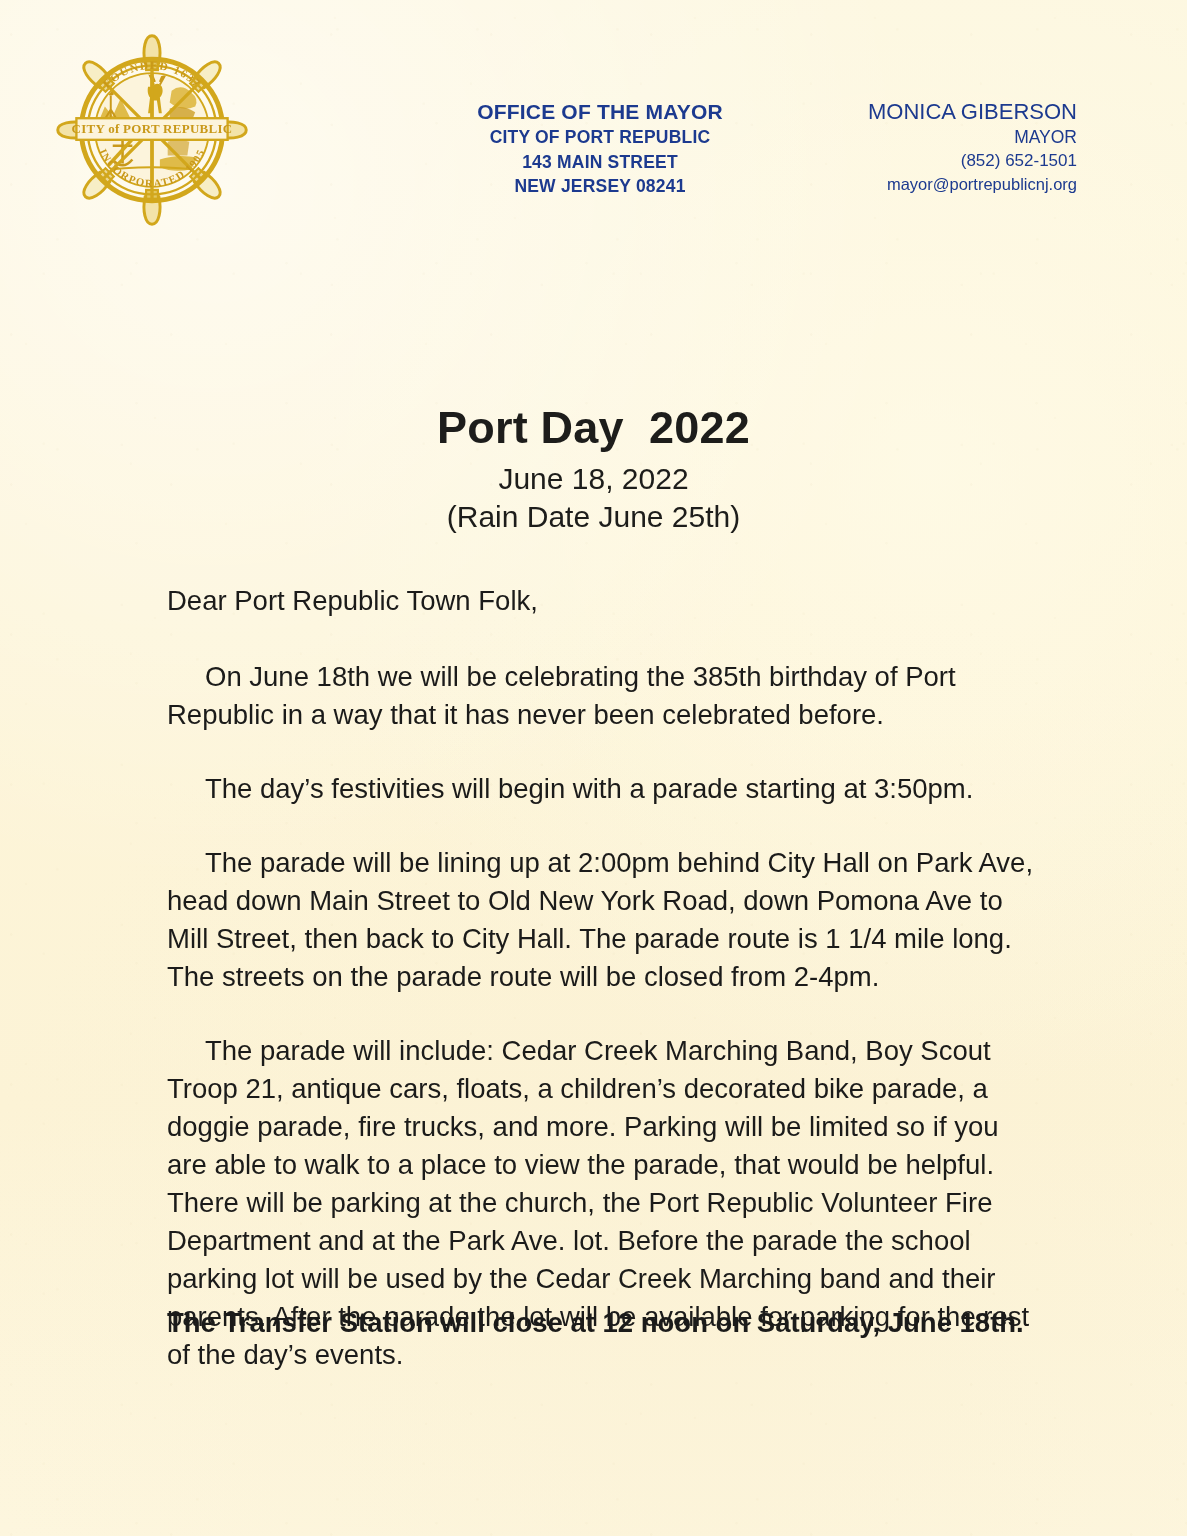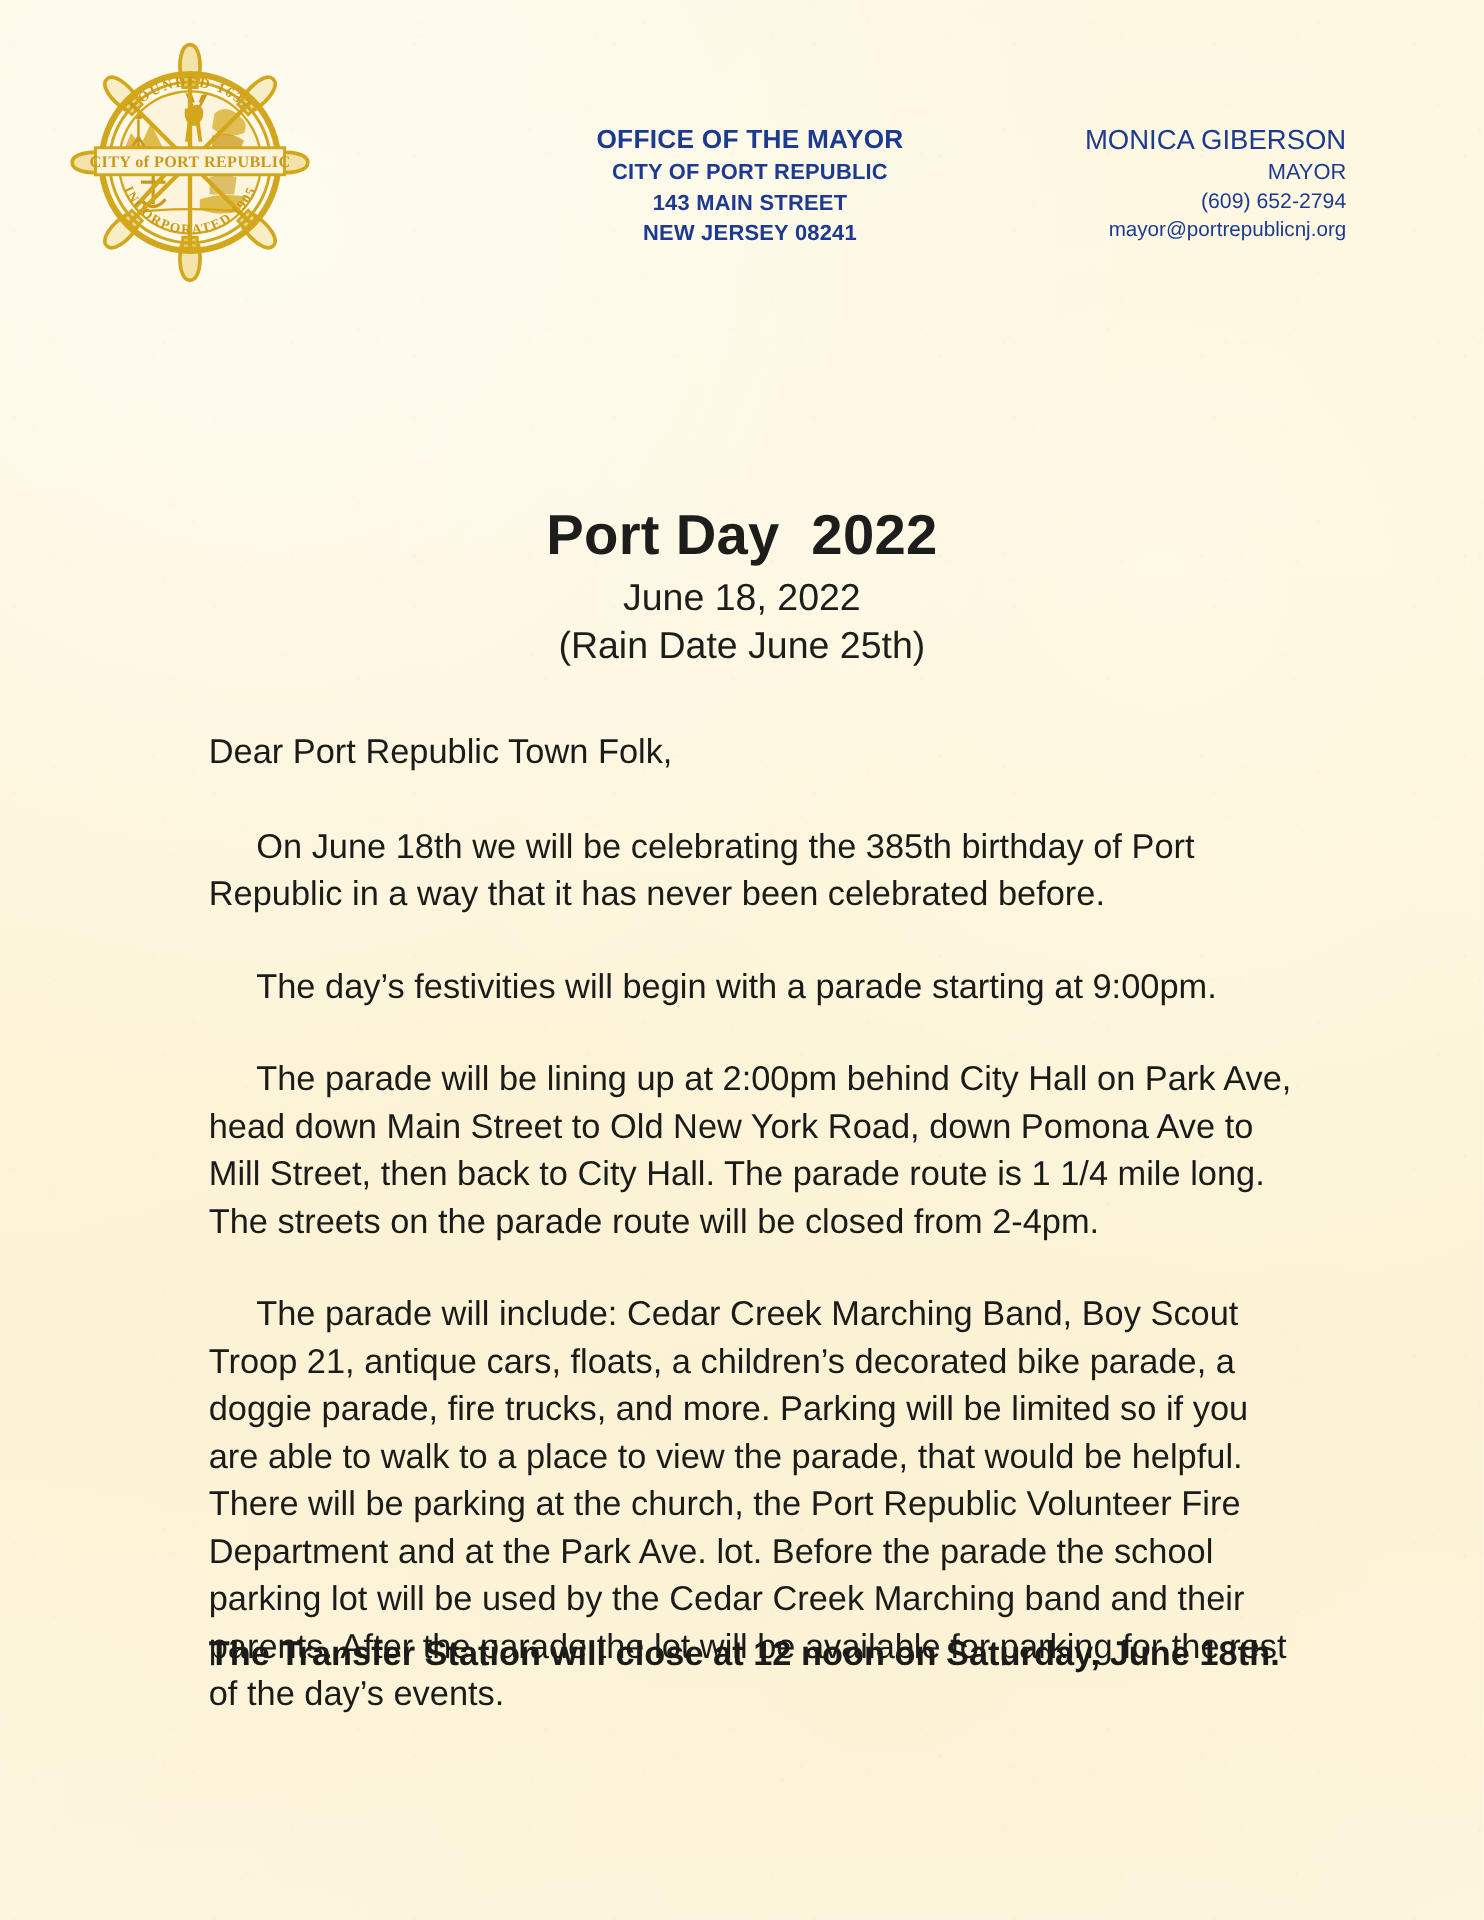--- a/index.html
+++ b/index.html
@@ -285,33 +285,33 @@
     <div class="office-block">
       <div class="office-title">OFFICE OF THE MAYOR</div>
       <div class="office-line">CITY OF PORT REPUBLIC</div>
       <div class="office-line">143 MAIN STREET</div>
       <div class="office-line">NEW JERSEY 08241</div>
     </div>
 
     <div class="mayor-block">
       <div class="mayor-name">MONICA GIBERSON</div>
       <div class="mayor-role">MAYOR</div>
-      <div class="mayor-phone">(609) 652-2794</div>
+      <div class="mayor-phone">(852) 652-1501</div>
       <div class="mayor-email">mayor@portrepublicnj.org</div>
     </div>
   </div>
 
   <div class="title-block">
     <div class="doc-title">Port Day  2022</div>
     <div class="doc-date">June 18, 2022</div>
     <div class="doc-raindate">(Rain Date June 25th)</div>
   </div>
 
   <div class="letter-body">
     <p class="salutation">Dear Port Republic Town Folk,</p>
     <p class="body-para">On June 18th we will be celebrating the 385th birthday of Port Republic in a way that it has never been celebrated before.</p>
-    <p class="body-para">The day’s festivities will begin with a parade starting at 9:00pm.</p>
+    <p class="body-para">The day’s festivities will begin with a parade starting at 3:50pm.</p>
     <p class="body-para">The parade will be lining up at 2:00pm behind City Hall on Park Ave, head down Main Street to Old New York Road, down Pomona Ave to Mill Street, then back to City Hall.  The parade route is 1 1/4 mile long.  The streets on the parade route will be closed from 2-4pm.</p>
     <p class="body-para">The parade will include: Cedar Creek Marching Band, Boy Scout Troop 21, antique cars, floats, a children’s decorated bike parade, a doggie parade, fire trucks, and more.  Parking will be limited so if you are able to walk to a place to view the parade, that would be helpful.  There will be parking at the church, the Port Republic Volunteer Fire Department and at the Park Ave. lot.  Before the parade the school parking lot will be used by the Cedar Creek Marching band and their parents.  After the parade the lot will be available for parking for the rest of the day’s events.</p>
   </div>
 
   <div class="closing-note">The Transfer Station will close at 12 noon on Saturday, June 18th.</div>
 </div>
 
 </body></html>

